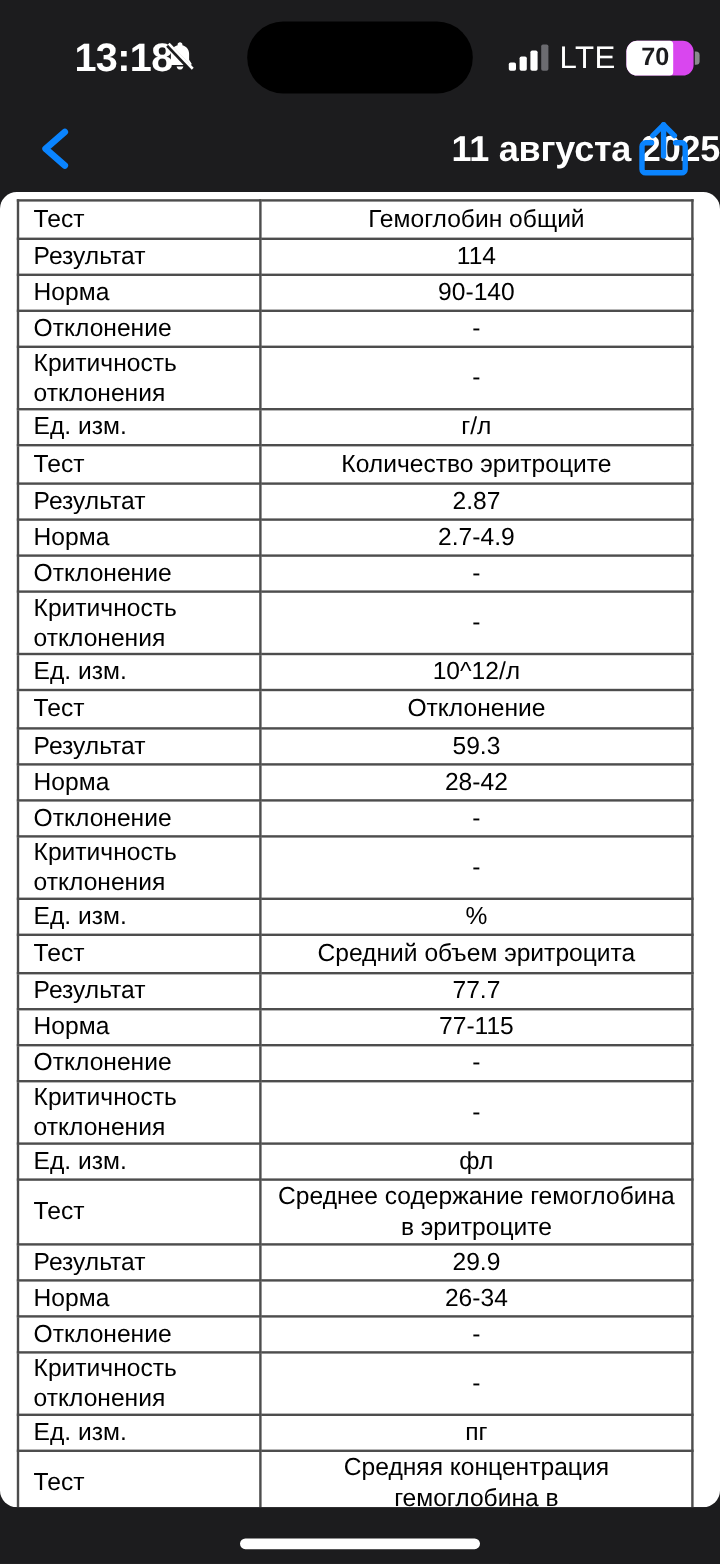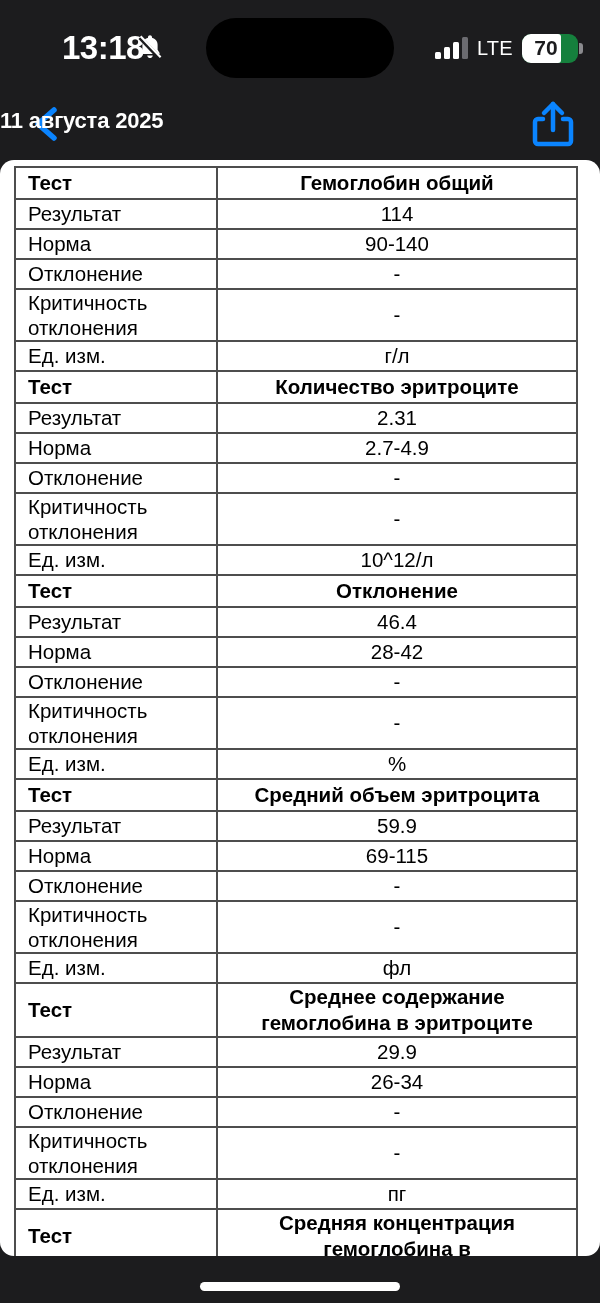--- a/index.html
+++ b/index.html
@@ -73,30 +73,30 @@
     display: block;
     width: 6px;
     background: #fff;
     border-radius: 1.5px;
   }
   .signal-bars i:nth-child(1) { height: 7px; }
   .signal-bars i:nth-child(2) { height: 12px; }
   .signal-bars i:nth-child(3) { height: 17px; }
   .signal-bars i:nth-child(4) { height: 22px; background: #6b6b70; }
   .net-label {
-    font-size: 20px;
+    font-size: 26px;
     font-weight: 500;
     letter-spacing: 0.3px;
   }
   .battery {
     position: relative;
     width: 56px;
     height: 29px;
     border-radius: 9px;
-    background: #15803d;
+    background: #d946ef;
     display: flex;
     align-items: center;
     overflow: visible;
     justify-content: center;
   }
   .battery-fill {
     position: absolute;
     left: 0; top: 0;
     height: 100%;
     width: 70%;
@@ -136,23 +136,23 @@
     left: 24px;
     top: 12px;
     width: 48px;
     height: 48px;
     cursor: pointer;
   }
   .nav-title {
     position: absolute;
     left: 0; right: 0;
     top: 20px;
-    text-align: left;
+    text-align: right;
     color: #fff;
-    font-size: 22px;
+    font-size: 30px;
     font-weight: bold;
     letter-spacing: -0.2px;
   }
   .nav-share {
     position: absolute;
     right: 22px;
     top: 10px;
     width: 50px;
     height: 52px;
     cursor: pointer;
@@ -198,21 +198,21 @@
     vertical-align: middle;
     height: 28px;
   }
   td.value {
     text-align: center;
     vertical-align: middle;
     height: 28px;
     border-radius: 13px;
   }
   tr.test-row td {
-    font-weight: bold;
+    font-weight: normal;
     height: 30px;
   }
   tr.tall td {
     height: 46px;
   }
   td.label.tall-label {
     line-height: 25px;
     vertical-align: middle;
     padding-top: 0;
     border-radius: 22px;
@@ -317,21 +317,21 @@
             <td class="label">Ед. изм.</td>
             <td class="value">г/л</td>
           </tr>
 
           <tr class="test-row">
             <td class="label">Тест</td>
             <td class="value">Количество эритроците</td>
           </tr>
           <tr>
             <td class="label">Результат</td>
-            <td class="value">2.31</td>
+            <td class="value">2.87</td>
           </tr>
           <tr>
             <td class="label">Норма</td>
             <td class="value">2.7-4.9</td>
           </tr>
           <tr>
             <td class="label">Отклонение</td>
             <td class="value">-</td>
           </tr>
           <tr class="tall">
@@ -345,21 +345,21 @@
             <td class="label">Ед. изм.</td>
             <td class="value">10^12/л</td>
           </tr>
 
           <tr class="test-row">
             <td class="label">Тест</td>
             <td class="value">Отклонение</td>
           </tr>
           <tr>
             <td class="label">Результат</td>
-            <td class="value">46.4</td>
+            <td class="value">59.3</td>
           </tr>
           <tr>
             <td class="label">Норма</td>
             <td class="value">28-42</td>
           </tr>
           <tr>
             <td class="label">Отклонение</td>
             <td class="value">-</td>
           </tr>
           <tr class="tall">
@@ -373,25 +373,25 @@
             <td class="label">Ед. изм.</td>
             <td class="value">%</td>
           </tr>
 
           <tr class="test-row">
             <td class="label">Тест</td>
             <td class="value">Средний объем эритроцита</td>
           </tr>
           <tr>
             <td class="label">Результат</td>
-            <td class="value">59.9</td>
+            <td class="value">77.7</td>
           </tr>
           <tr>
             <td class="label">Норма</td>
-            <td class="value">69-115</td>
+            <td class="value">77-115</td>
           </tr>
           <tr>
             <td class="label">Отклонение</td>
             <td class="value">-</td>
           </tr>
           <tr class="tall">
             <td class="label tall-label">
               <span>Критичность</span><br>
               <span>отклонения</span>
             </td>

